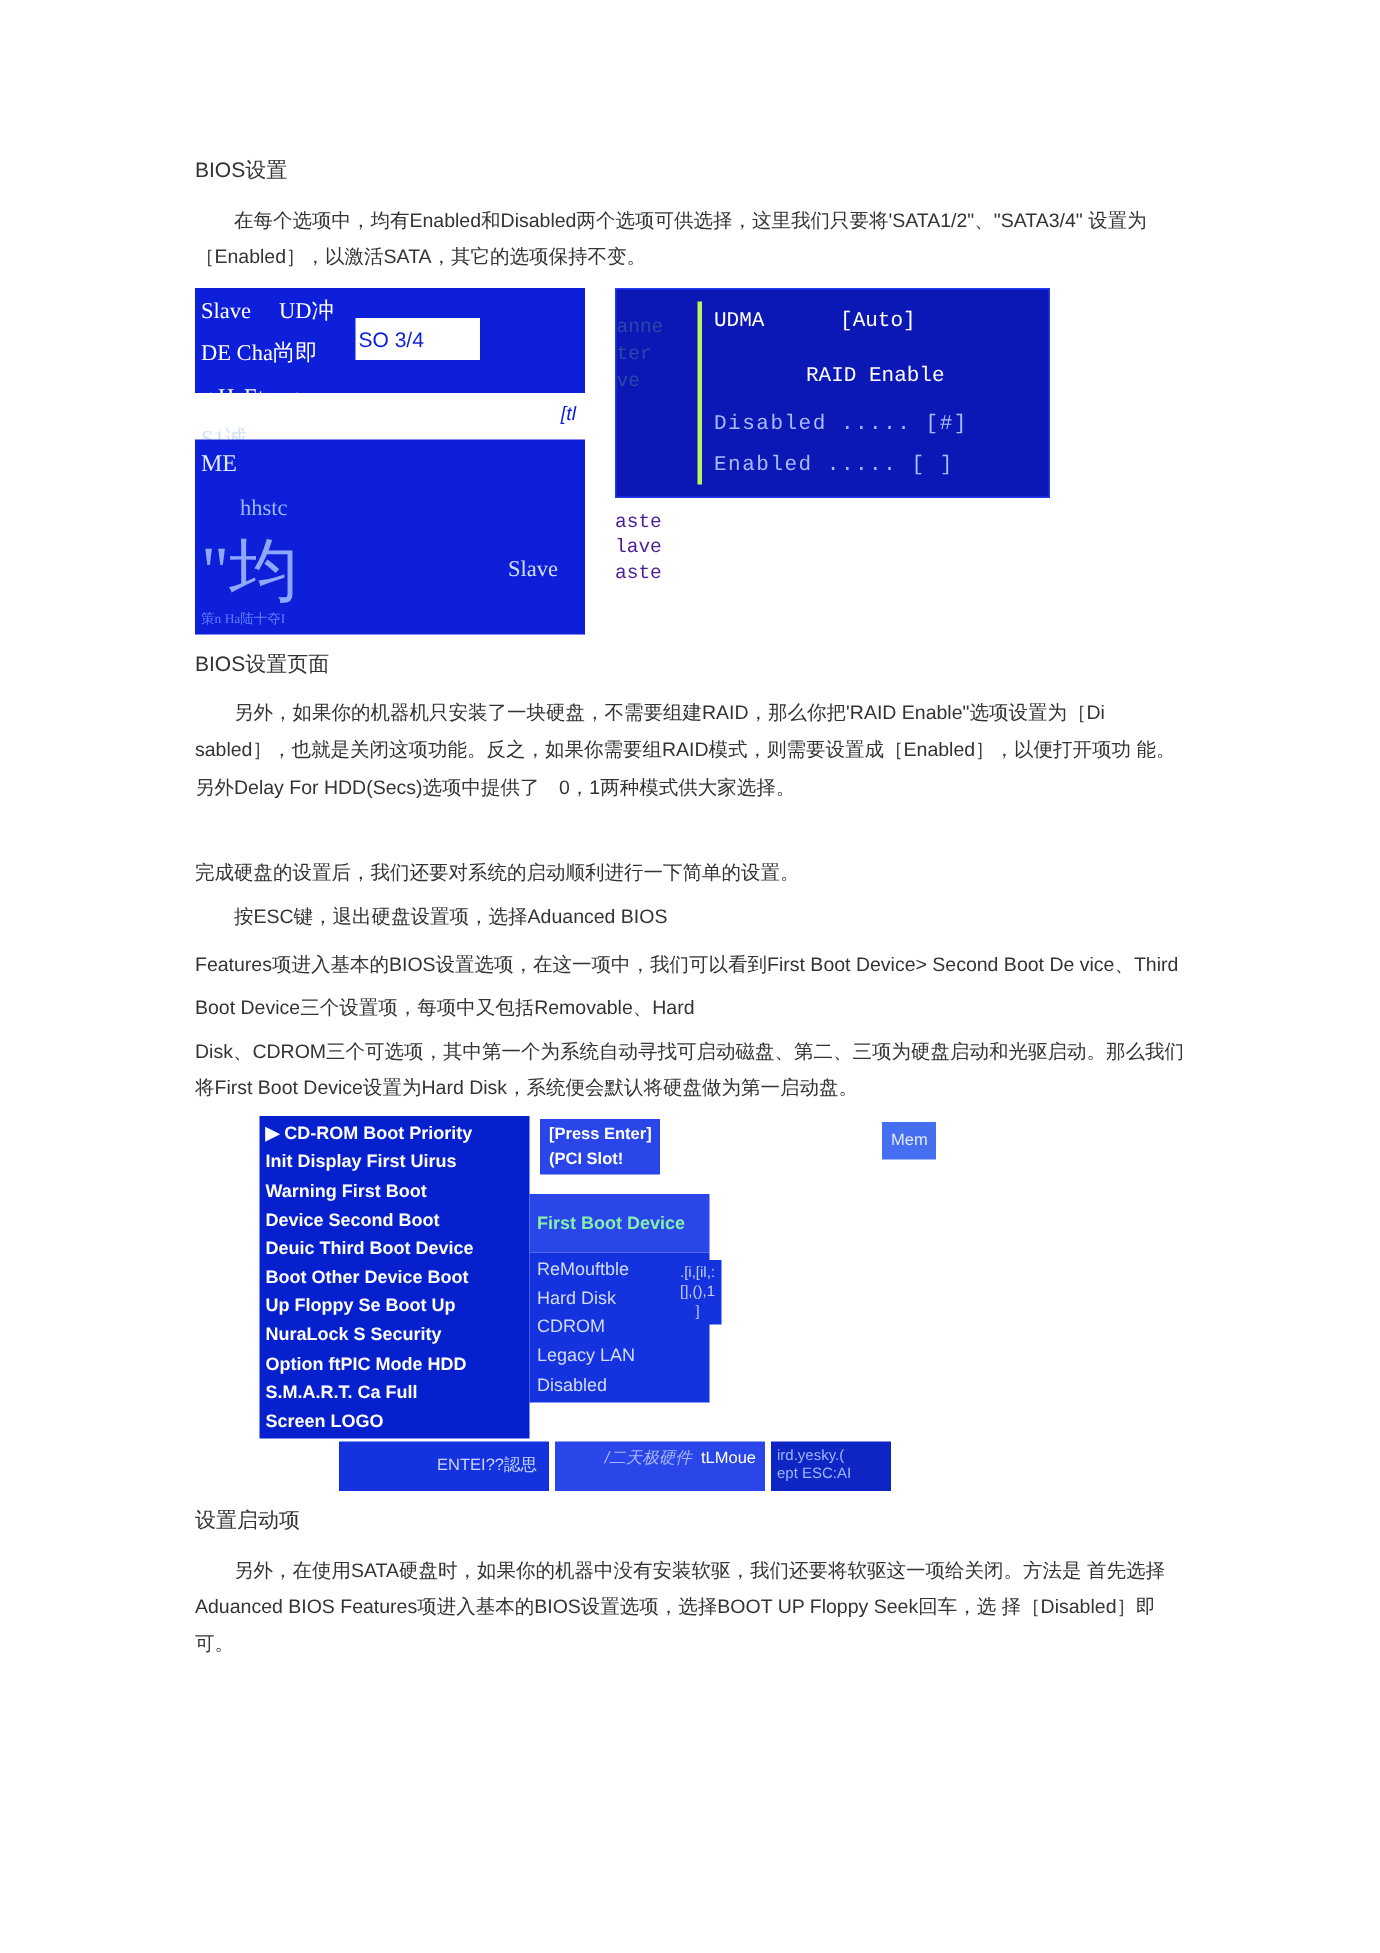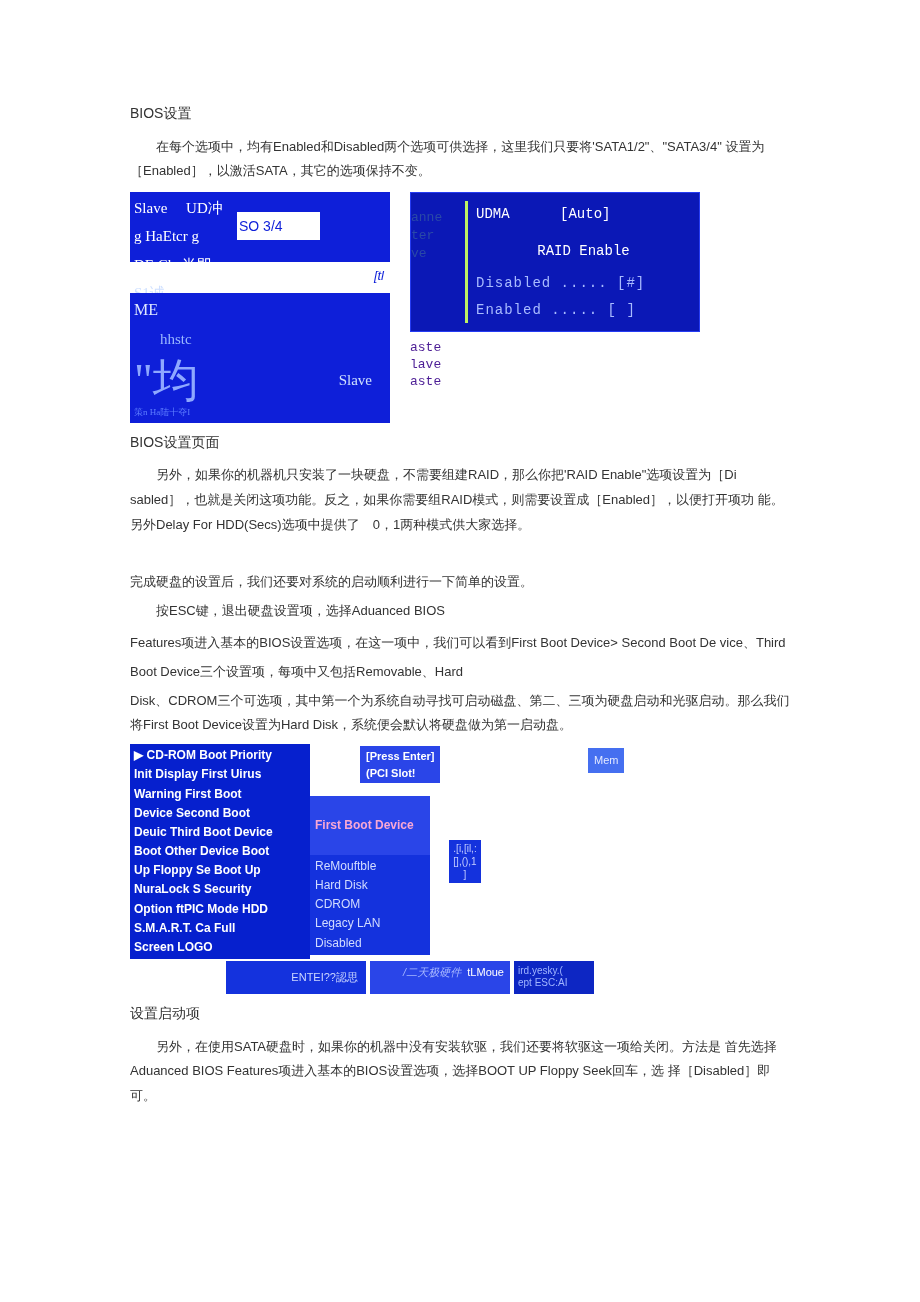--- a/index.html
+++ b/index.html
@@ -35,25 +35,25 @@
   .bios-box { background:#0b18b6; color:#d6e2ff; font-family:"Courier New", monospace; font-size:14px; padding:8px 8px 8px 0; border:1px solid #253bf3; height:140px; display:flex; }
   .bios-left-col { color:#2a49a7; font-size:13px; width:54px; line-height:1.4; padding-top:8px;}
   .bios-main { flex:1; border-left:3px solid #bef264; padding-left:8px;}
   .bios-main .hdr { color:#fff; }
   .bios-main .raid-title { color:#fff; margin:10px 0 6px 0; text-align:center;}
   .bios-main .opt { color:#a9bbff; letter-spacing:1px;}
   .bios-lower { color:#4c1d95; font-family:"Courier New", monospace; font-size:13px; margin-top:8px; line-height:1.3;}
 
   
   .fig2 { margin: 6px 0; position:relative; width:540px; }
-  .fig2 .main-block { display:flex; }
+  .fig2 .main-block { display:flex;margin-left:43px; }
   .fig2 .col-labels { background:#0620ce; color:#fff; font-size:12px; font-weight:bold; padding:2px 4px; width:180px;}
   .fig2 .col-labels div { white-space:nowrap; line-height:1.6;}
   .fig2 .col-mid { width:120px; }
-  .fig2 .col-mid .sel-title { background:#2a45e8; color:#f9a8d4; font-size:12px; font-weight:bold; padding:18px 5px; margin-top:52px;}
+  .fig2 .col-mid .sel-title { background:#2a45e8; color:#86efac; font-size:12px; font-weight:bold; padding:8px 5px; margin-top:52px;}
   .fig2 .col-mid .opt-list { background:#1432dd; color:#d2dcff; font-size:12px; padding:2px 5px; line-height:1.6;}
   .fig2 .top-right { position:absolute; top:2px; left:230px; background:#2a45e8; color:#fff; font-size:11px; font-weight:bold; padding:2px 6px; line-height:1.5;}
   .fig2 .mem { position:absolute; top:4px; left:458px; background:#456ff0; color:#e3e9ff; font-size:11px; padding:2px 6px;}
   .fig2 .side-badge { position:absolute; top:96px; left:319px; background:#1432dd; color:#c3cdff; font-size:10px; padding:2px 4px; line-height:1.3; width:32px; text-align:center;}
   .fig2 .footer { display:flex; margin-top:2px;}
   .fig2 .footer .f1 { background:#1432dd; color:#cdd7ff; font-size:11px; padding:6px 8px; margin-left:96px; width:140px; text-align:right;}
   .fig2 .footer .f2 { background:#2a45e8; color:#a5b6ff; font-size:11px; font-style:italic; padding:4px 6px; margin-left:4px; width:140px; line-height:1.3;}
   .fig2 .footer .f2 .l1 { text-align:right;}
   .fig2 .footer .f3 { background:#0d26c3; color:#9fb4ff; font-size:10px; padding:4px 4px; margin-left:4px; width:80px; line-height:1.2;}
 </style>
@@ -64,22 +64,22 @@
 
 <div class="title">BIOS设置</div>
 
 <p class="para">在每个选项中，均有Enabled和Disabled两个选项可供选择，这里我们只要将'SATA1/2"、"SATA3/4" 设置为 ［Enabled］，以激活SATA，其它的选项保持不变。</p>
 
 
 <div class="fig1">
   <div class="fig1-left">
     <div class="fig1-left-top">
       <div class="row1"><span>Slave</span>&nbsp;&nbsp;&nbsp;&nbsp;&nbsp;<span>UD冲</span></div>
+      <div class="row1">DE Cha尚即</div>
       <div class="row1"><span>g HaEtcr g</span></div>
-      <div class="row1">DE Cha尚即</div>
       <div class="white-patch">SO 3/4</div>
       <div class="row3">S1诚</div>
     </div>
     <div class="fig1-left-mid">[tl</div>
     <div class="fig1-left-bot">
       <div class="me">ME</div>
       <div class="hhstc">hhstc</div>
       <div class="big">"均</div>
       <div class="slave">Slave</div>
       <div class="tiny">策n Ha陆十夺I</div>

